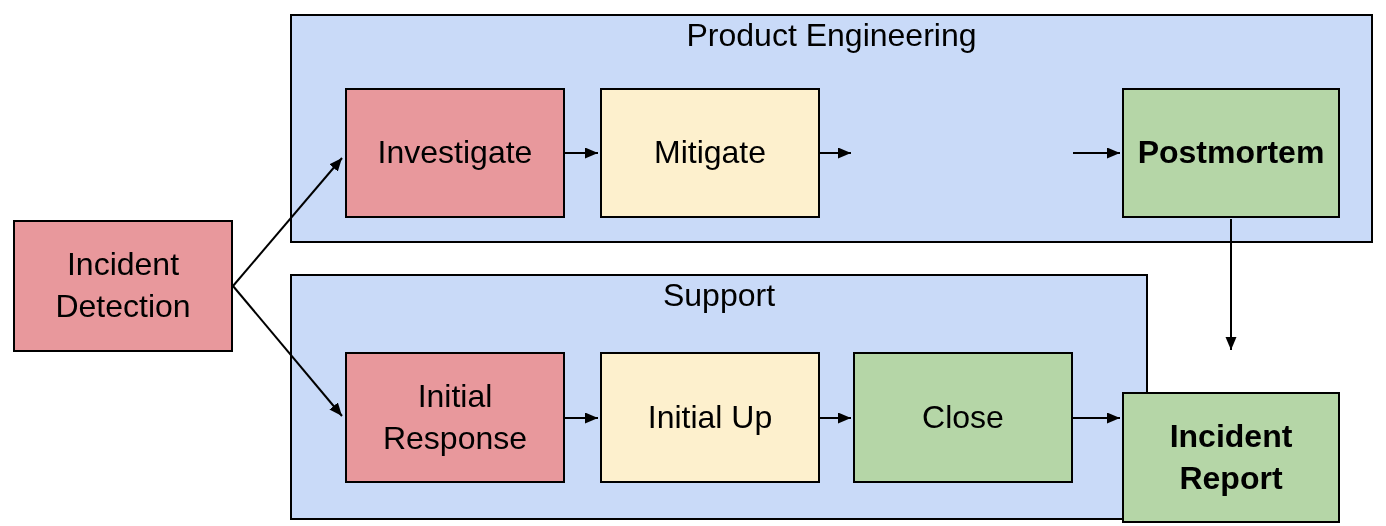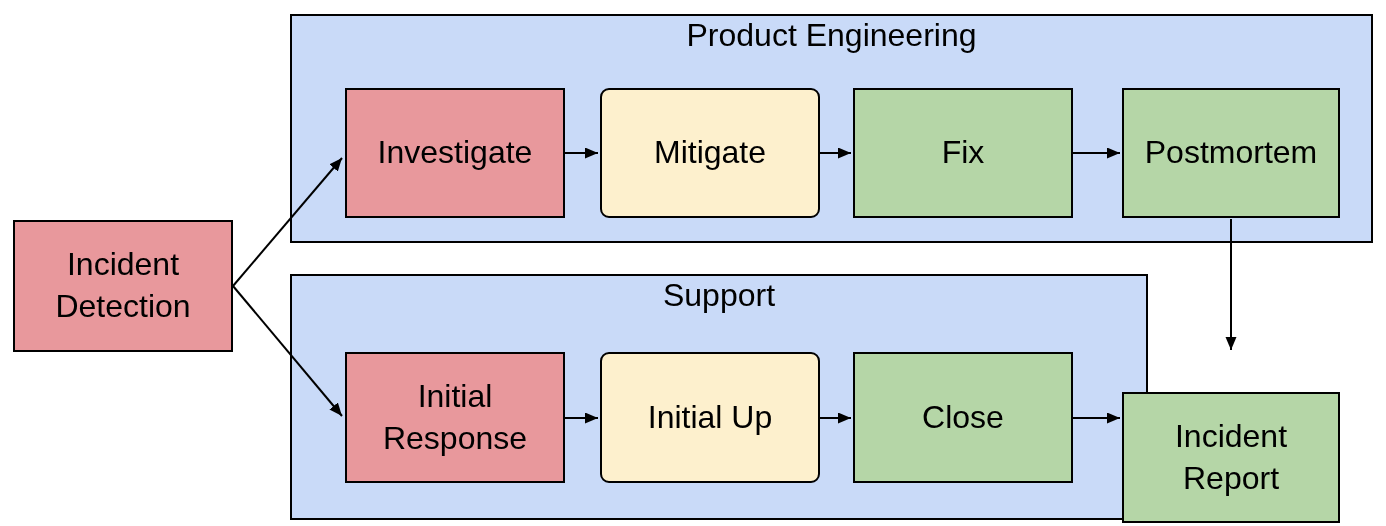--- a/index.html
+++ b/index.html
@@ -38,23 +38,23 @@
     line-height: 1.3;
     padding: 0 8px;
     z-index: 2;
   }
   
   .node-detection { left: 13px; top: 220px; width: 220px; height: 132px; }
   
   .lane .node { top: 72px; height: 130px; }
   .lane-support .node { top: 76px; height: 131px; }
   .pos-1 { left: 53px;  width: 220px; }
-  .pos-2 { left: 308px; width: 220px; border-radius: 9px; }
+  .pos-2 { left: 308px; width: 220px; }
   .pos-3 { left: 561px; width: 220px; }
-  .pos-4 { left: 830px; width: 218px; }
+  .pos-4 { left: 830px; width: 218px; font-weight: bold; }
   .arrow-layer {
     position: absolute;
     left: 0; top: 0;
     width: 1386px; height: 526px;
     z-index: 3;
     pointer-events: none;
   }
   .arrow-layer line { stroke: #000; stroke-width: 2; }
 </style>
 </head>
@@ -84,23 +84,20 @@
   </div>
 
   <div class="lane lane-product" style="background-color: rgb(201, 218, 248);">
     <div class="lane-title">Product Engineering</div>
     <div class="node pos-1" style="background-color: rgb(232, 152, 156);">
       <span>Investigate</span>
     </div>
     <div class="node pos-2" style="background-color: rgb(253, 240, 205);">
       <span>Mitigate</span>
     </div>
-    <div class="node pos-3" style="background-color: rgb(181, 214, 167);">
-      <span>Fix</span>
-    </div>
     <div class="node pos-4" style="background-color: rgb(181, 214, 167);">
       <span>Postmortem</span>
     </div>
   </div>
 
   <div class="lane lane-support" style="background-color: rgb(201, 218, 248);">
     <div class="lane-title">Support</div>
     <div class="node pos-1" style="background-color: rgb(232, 152, 156); text-align: center;">
       <span>Initial Response</span>
     </div>

